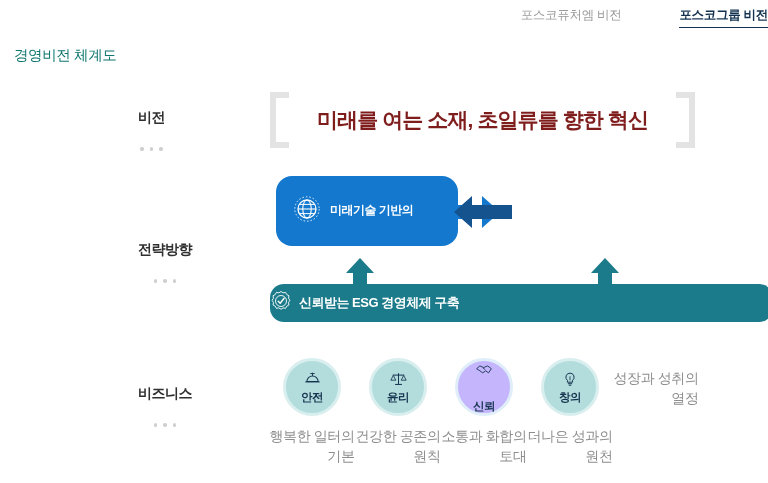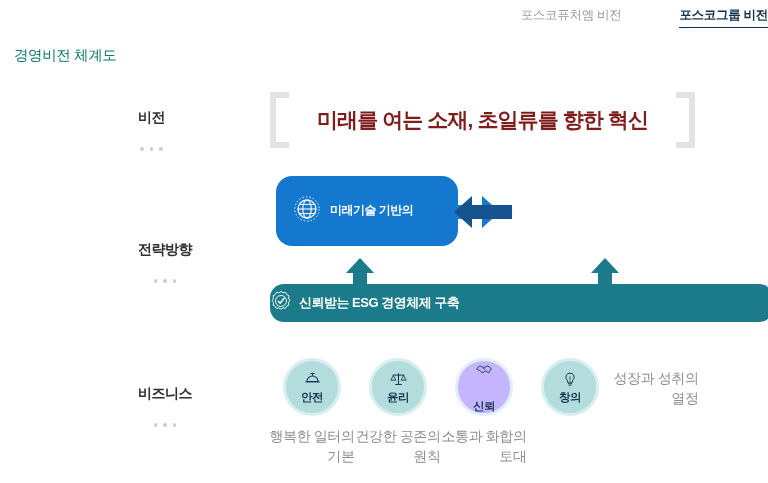--- a/index.html
+++ b/index.html
@@ -389,20 +389,24 @@
       <span class="value-ico">
         <svg width="16" height="16" viewBox="0 0 18 18">
           <path d="M9 2.4 a4.6 4.6 0 0 1 2.9 8.2 v2 h-5.8 v-2 A4.6 4.6 0 0 1 9 2.4 Z" fill="none" stroke="#16344f" stroke-width="1.1"></path>
           <line x1="6.6" y1="14.3" x2="11.4" y2="14.3" stroke="#16344f" stroke-width="1.1"></line>
           <line x1="7.6" y1="16" x2="10.4" y2="16" stroke="#16344f" stroke-width="1.1"></line>
           <line x1="9" y1="6" x2="9" y2="10.5" stroke="#16344f" stroke-width="0.9"></line>
         </svg>
       </span>
       <span class="value-label">창의</span>
     </div>
+    <div class="value-caption">
+      <span>더나은 성과의</span><br>
+      <span>원천</span>
+    </div>
   </div>
 
   <div class="value-item">
     <div class="value-caption">
       <span>성장과 성취의</span><br>
       <span>열정</span>
     </div>
   </div>
 </div>
 

